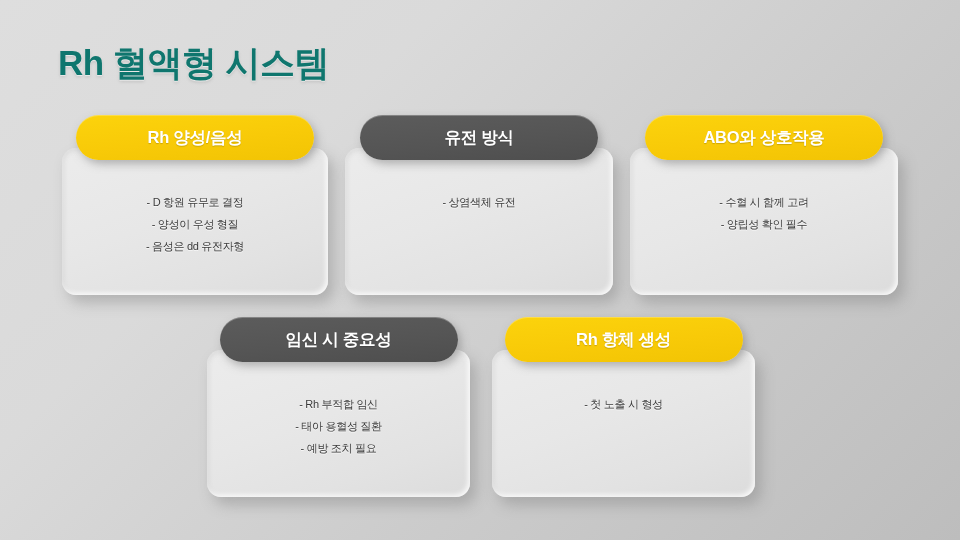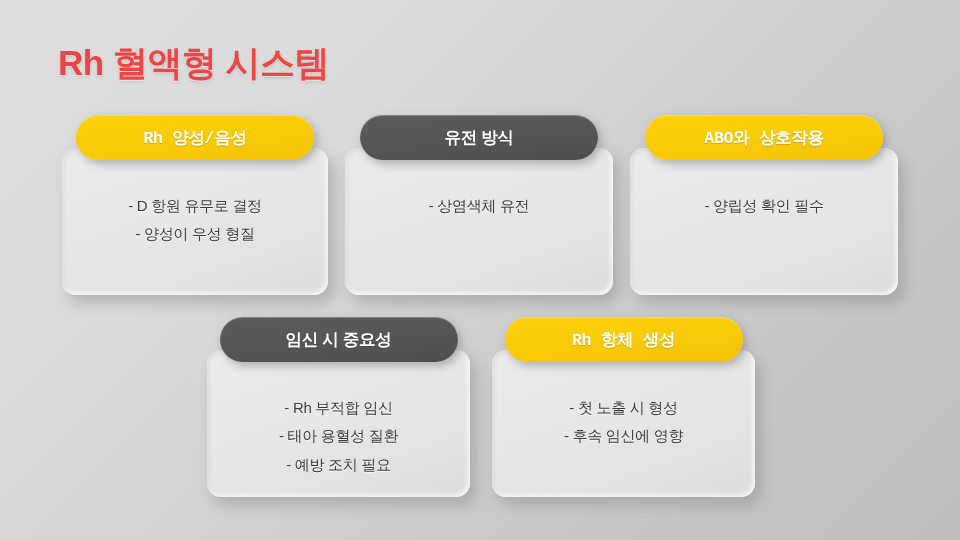--- a/index.html
+++ b/index.html
@@ -24,21 +24,21 @@
   }
 
   
   .slide-title {
     position: absolute;
     left: 58px;
     top: 40px;
     font-size: 35px;
     font-weight: bold;
     letter-spacing: -0.5px;
-    color: #ef4444;
+    color: #0f766e;
     text-shadow: 0 1px 1px rgba(255,255,255,0.65), 0 2px 3px rgba(120,120,120,0.28);
     white-space: nowrap;
   }
 
   
   .card {
     position: absolute;
   }
 
   .card-body {
@@ -71,40 +71,39 @@
     white-space: nowrap;
     z-index: 3;
     box-shadow:
       3px 4px 8px rgba(120,120,120,0.5),
       0 1px 0 rgba(255,255,255,0.25) inset;
     text-shadow: 0 1px 1px rgba(0,0,0,0.18);
   }
 
   .card-header.yellow {
     background: linear-gradient(175deg, #fcd30c 0%, #f8ca08 55%, #f2c404 100%);
-    font-family: Liberation Mono, monospace;
   }
 
   .card-header.dark {
     background: linear-gradient(175deg, #5c5c5c 0%, #555555 55%, #4e4e4e 100%);
   }
 
   .card-items {
     position: absolute;
     left: 0;
     right: 0;
     top: 46px;
     display: flex;
     flex-direction: column;
     align-items: center;
     gap: 5px;
   }
 
   .card-item {
-    font-size: 15px;
+    font-size: 11px;
     color: #3b3b3b;
     letter-spacing: -0.3px;
     white-space: nowrap;
     line-height: 1.55;
     text-shadow: 0 1px 0 rgba(255,255,255,0.7);
   }
 
   
   #card-0 { left: 62px;  top: 115px; width: 266px; }
   #card-0 .card-body { height: 147px; }
@@ -132,37 +131,39 @@
 
 <div class="slide">
 
   <div class="slide-title">Rh 혈액형 시스템</div>
 
   <div class="card" id="card-0">
     <div class="card-body">
       <div class="card-items">
         <div class="card-item">- D 항원 유무로 결정</div>
         <div class="card-item">- 양성이 우성 형질</div>
+        <div class="card-item">- 음성은 dd 유전자형</div>
       </div>
     </div>
     <div class="card-header yellow">Rh 양성/음성</div>
   </div>
 
   <div class="card" id="card-1">
     <div class="card-body">
       <div class="card-items">
         <div class="card-item">- 상염색체 유전</div>
       </div>
     </div>
     <div class="card-header dark">유전 방식</div>
   </div>
 
   <div class="card" id="card-2">
     <div class="card-body">
       <div class="card-items">
+        <div class="card-item">- 수혈 시 함께 고려</div>
         <div class="card-item">- 양립성 확인 필수</div>
       </div>
     </div>
     <div class="card-header yellow">ABO와 상호작용</div>
   </div>
 
   <div class="card" id="card-3">
     <div class="card-body">
       <div class="card-items">
         <div class="card-item">- Rh 부적합 임신</div>
@@ -170,19 +171,18 @@
         <div class="card-item">- 예방 조치 필요</div>
       </div>
     </div>
     <div class="card-header dark">임신 시 중요성</div>
   </div>
 
   <div class="card" id="card-4">
     <div class="card-body">
       <div class="card-items">
         <div class="card-item">- 첫 노출 시 형성</div>
-        <div class="card-item">- 후속 임신에 영향</div>
       </div>
     </div>
     <div class="card-header yellow">Rh 항체 생성</div>
   </div>
 
 </div>
 
 </body></html>

